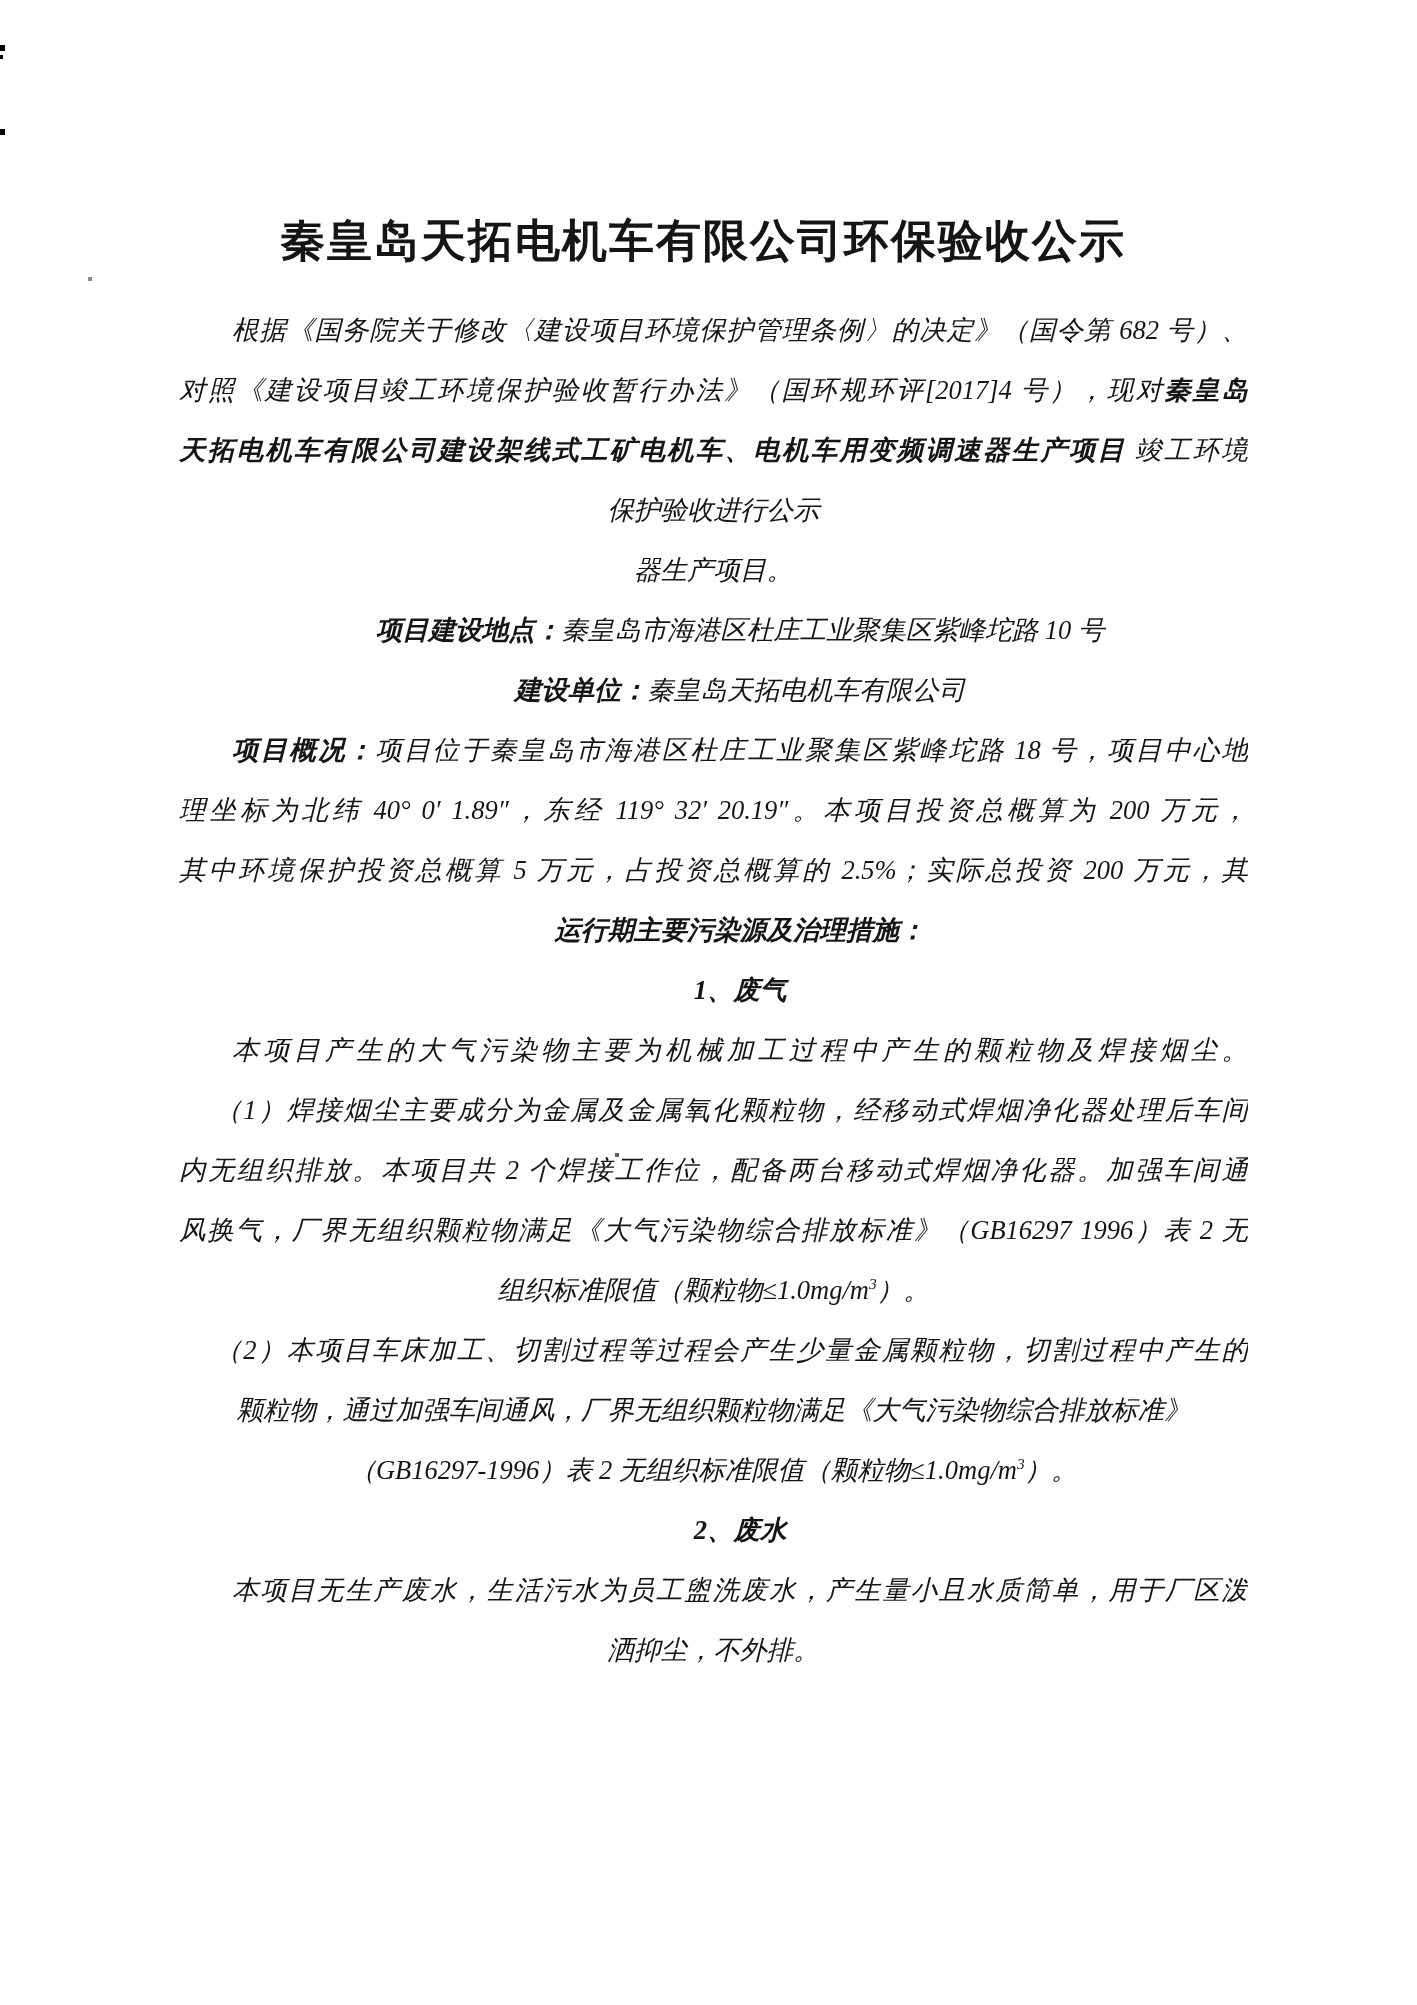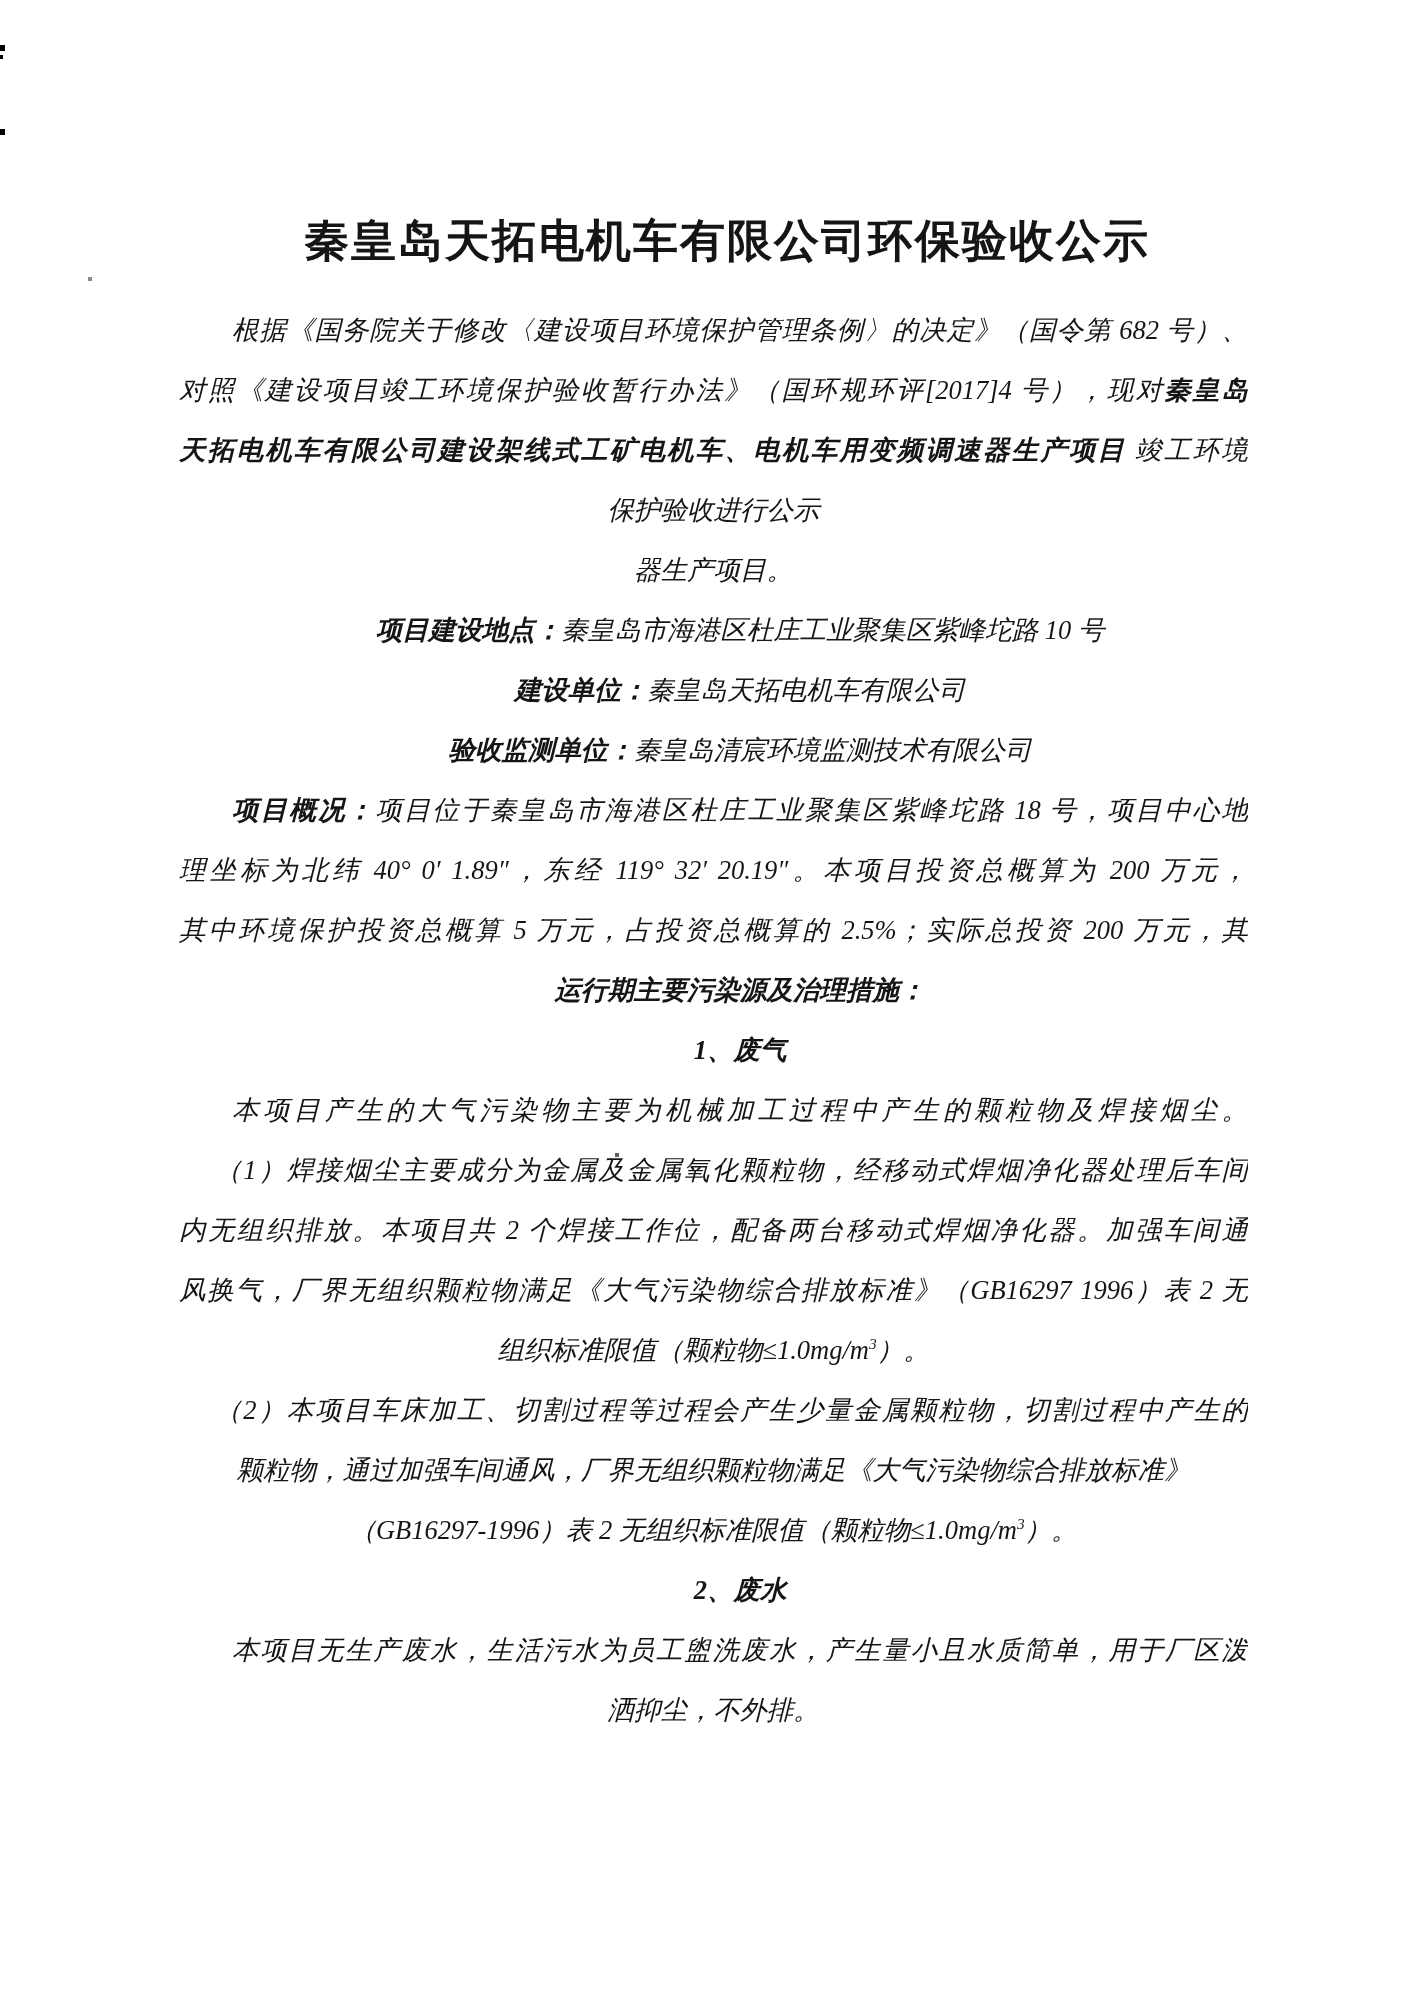--- a/index.html
+++ b/index.html
@@ -12,21 +12,20 @@
     color:#151515;
     -webkit-font-smoothing:none;
   }
   .doc-title{
     position:absolute;
     left:280px;top:181px;
     font-size:45px;
     font-weight:700;
     letter-spacing:2px;
     white-space:nowrap;
-    margin-left:24px;
   }
   .doc-body{
     position:absolute;
     left:179px;top:300px;
     width:1069px;
     font-style:italic;
   }
   .line{
     font-size:26.5px;
     line-height:60px;
@@ -52,21 +51,20 @@
 <h1 class="doc-title">秦皇岛天拓电机车有限公司环保验收公示</h1>
 
 <div class="doc-body">
     <div class="line just ind2"><span>根据《国务院关于修改〈建设项目环境保护管理条例〉的决定》（国令第 682 号）、</span></div>
     <div class="line just"><span>对照《建设项目竣工环境保护验收暂行办法》（国环规环评[2017]4 号），现对</span><span class="bold">秦皇岛</span></div>
     <div class="line just"><span class="bold">天拓电机车有限公司建设架线式工矿电机车、电机车用变频调速器生产项目</span><span> 竣工环境</span></div>
     <div class="line"><span>保护验收进行公示</span></div>
     <div class="line"><span>器生产项目。</span></div>
     <div class="line ind2"><span class="bold">项目建设地点：</span><span>秦皇岛市海港区杜庄工业聚集区紫峰坨路 10 号</span></div>
     <div class="line ind2"><span class="bold">建设单位：</span><span>秦皇岛天拓电机车有限公司</span></div>
-    <div class="line ind2"><span class="bold">验收监测单位：</span><span>秦皇岛清宸环境监测技术有限公司</span></div>
     <div class="line just ind2"><span class="bold">项目概况：</span><span>项目位于秦皇岛市海港区杜庄工业聚集区紫峰坨路 18 号，项目中心地</span></div>
     <div class="line just"><span>理坐标为北纬 40° 0′ 1.89″，东经 119° 32′ 20.19″。本项目投资总概算为 200 万元，</span></div>
     <div class="line just"><span>其中环境保护投资总概算 5 万元，占投资总概算的 2.5%；实际总投资 200 万元，其</span></div>
     <div class="line ind2"><span class="bold">运行期主要污染源及治理措施：</span></div>
     <div class="line ind2"><span class="bold">1、废气</span></div>
     <div class="line just ind2"><span>本项目产生的大气污染物主要为机械加工过程中产生的颗粒物及焊接烟尘。</span></div>
     <div class="line just ind1"><span>（1）焊接烟尘主要成分为金属及金属氧化颗粒物，经移动式焊烟净化器处理后车间</span></div>
     <div class="line just"><span>内无组织排放。本项目共 2 个焊接工作位，配备两台移动式焊烟净化器。加强车间通</span></div>
     <div class="line just"><span>风换气，厂界无组织颗粒物满足《大气污染物综合排放标准》（GB16297 1996）表 2 无</span></div>
     <div class="line"><span>组织标准限值（颗粒物≤1.0mg/m</span><sup>3</sup><span>）。</span></div>

